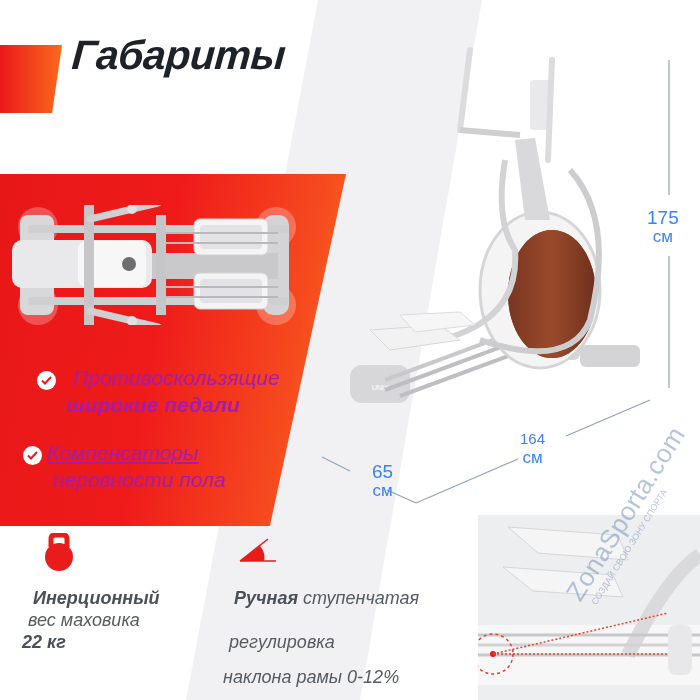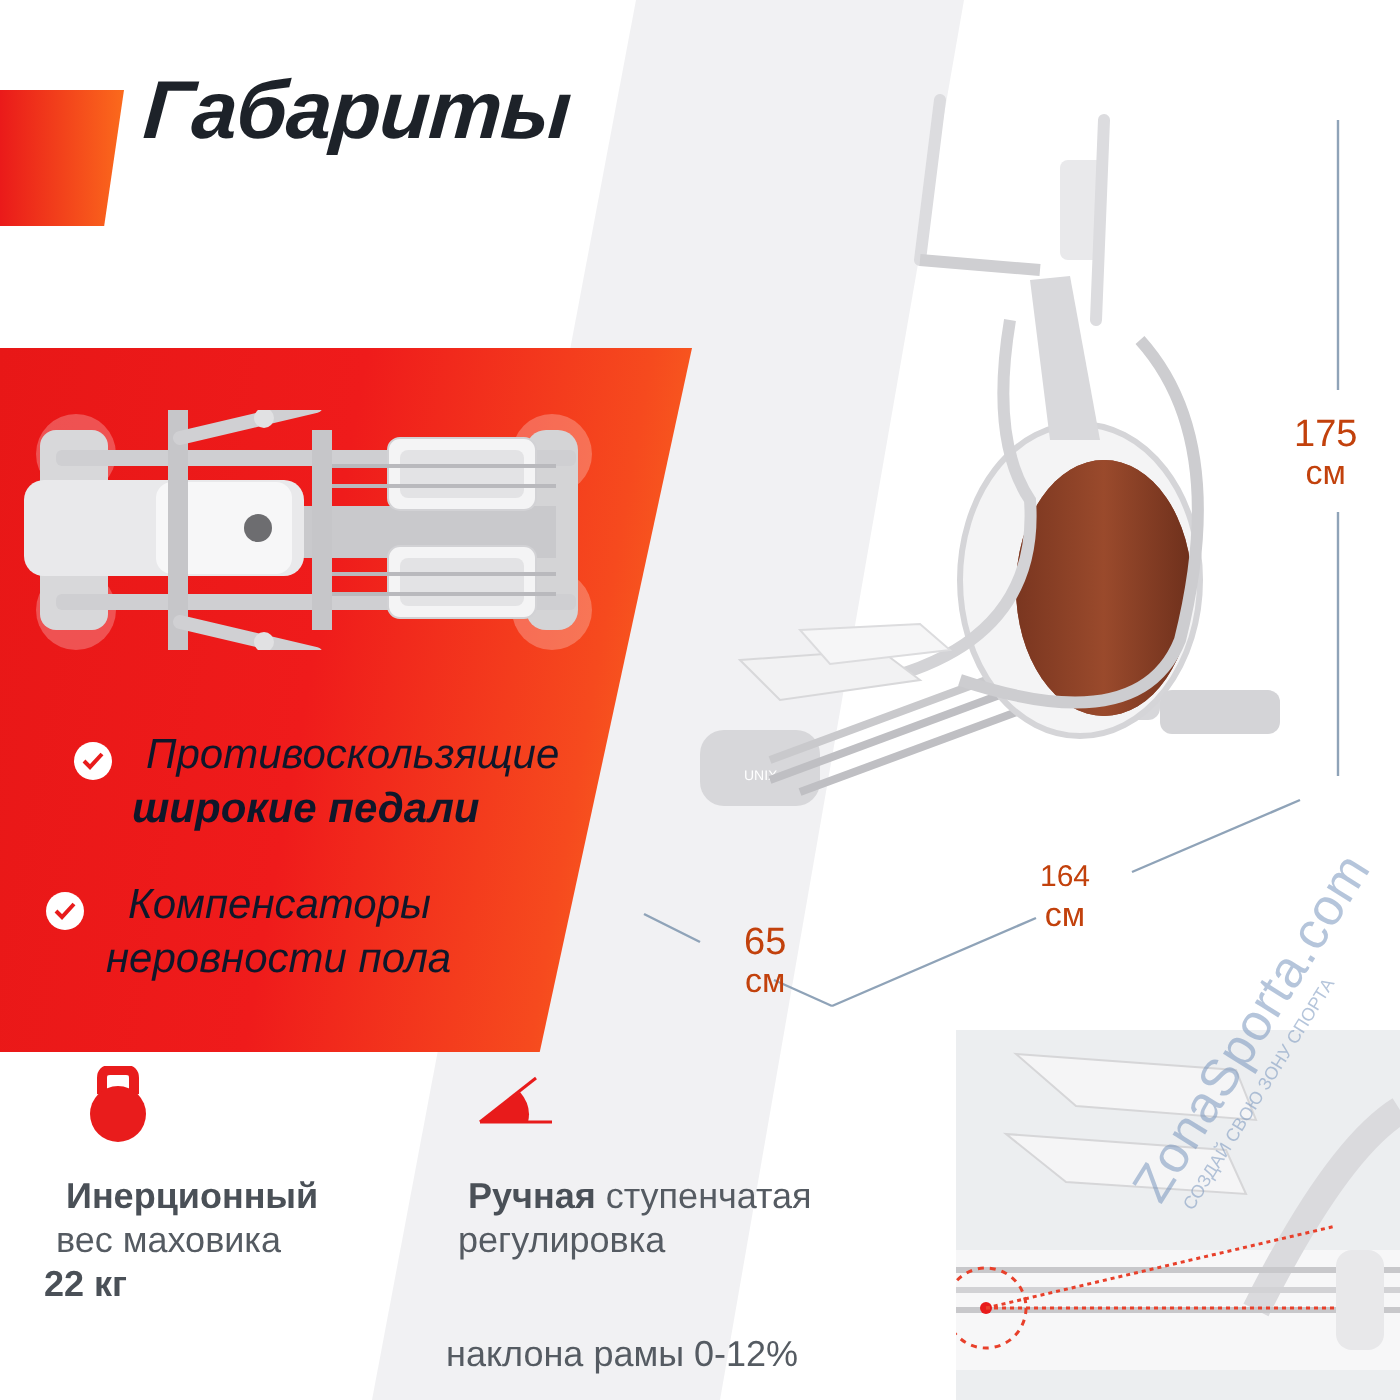--- a/index.html
+++ b/index.html
@@ -24,33 +24,33 @@
   .red-panel {
     position: absolute; left: 0; top: 174px; width: 346px; height: 352px;
     background: linear-gradient(100deg, #e81717 0%, #ef1b1b 45%, #f64a1e 80%, #fb7520 100%);
     clip-path: polygon(0 0, 100% 0, 78% 100%, 0 100%);
   }
   .topview {
     position: absolute; left: 8px; top: 205px; width: 290px; height: 120px;
   }
 
   .feature {
-    position: absolute; color: #0f172a; font-style: italic; font-size: 21px; line-height: 24px;
+    position: absolute; color: #a21caf; font-style: italic; font-size: 21px; line-height: 24px;
   }
   .check {
     position: absolute; width: 19px; height: 19px; border-radius: 50%; background: #fff;
     display: flex; align-items: center; justify-content: center;
   }
 
   .dim-label {
-    position: absolute; color: #c2410c; font-size: 17px; text-align: center; line-height: 19px;
+    position: absolute; color: #3b82f6; font-size: 17px; text-align: center; line-height: 19px;
   }
 
   .spec {
-    position: absolute; color: #555b62; font-size: 18px; line-height: 20px;
+    position: absolute; color: #555b62; font-style: italic; font-size: 18px; line-height: 20px;
   }
   .spec b { color: #4a5057; font-weight: bold; }
 
   .watermark {
     position: absolute; left: 560px; top: 590px; color: rgba(120,150,190,0.55);
     transform: rotate(-58deg); transform-origin: left top; white-space: nowrap;
   }
   .watermark .big { font-size: 26px; letter-spacing: 0.5px; display:block; }
   .watermark .small { font-size: 9px; display:block; margin-left: 6px; }
 </style>
@@ -116,21 +116,21 @@
 </div>
 <div class="feature" style="left:66px; top:393px;font-weight:bold;">
   <span>широкие педали</span>
 </div>
 
 <div class="check" style="left:23px; top:446px;">
   <svg width="11" height="9" viewBox="0 0 11 9">
       <polyline points="1,4.5 4,7.5 10,1" fill="none" stroke="#e81b1b" stroke-width="2"></polyline>
     </svg>
 </div>
-<div class="feature" style="left:64px; top:441px;">
+<div class="feature" style="left:47px; top:441px;text-decoration:underline;">
   <span>Компенсаторы</span>
 </div>
 <div class="feature" style="left:53px; top:468px;">
   <span>неровности пола</span>
 </div>
 
 <svg style="position:absolute; left:330px; top:40px; width:330px; height:390px;" viewBox="0 0 330 390">
 
   <rect x="20" y="325" width="60" height="38" rx="12" fill="#d7d7da"></rect>
   <text x="42" y="350" font-size="7" fill="#fff" font-family="Liberation Sans, sans-serif">UNIX</text>
@@ -224,18 +224,18 @@
 </div>
 
 <svg style="position:absolute; left:238px; top:536px; width:40px; height:28px;" viewBox="0 0 40 28">
   <line x1="2" y1="25" x2="38" y2="25" stroke="#e81b1b" stroke-width="1.5"></line>
   <line x1="2" y1="25" x2="30" y2="3" stroke="#e81b1b" stroke-width="1.5"></line>
   <path d="M2 25 L22 10 Q28 17 26 25 Z" fill="#e81b1b"></path>
 </svg>
 <div class="spec" style="left:234px; top:588px;">
   <b>Ручная</b><span> ступенчатая</span>
 </div>
-<div class="spec" style="left:229px; top:610px;">
+<div class="spec" style="left:229px; top:632px;">
   <span>регулировка</span>
 </div>
 <div class="spec" style="left:223px; top:667px;">
   <span>наклона рамы 0-12%</span>
 </div>
 
 </body></html>

